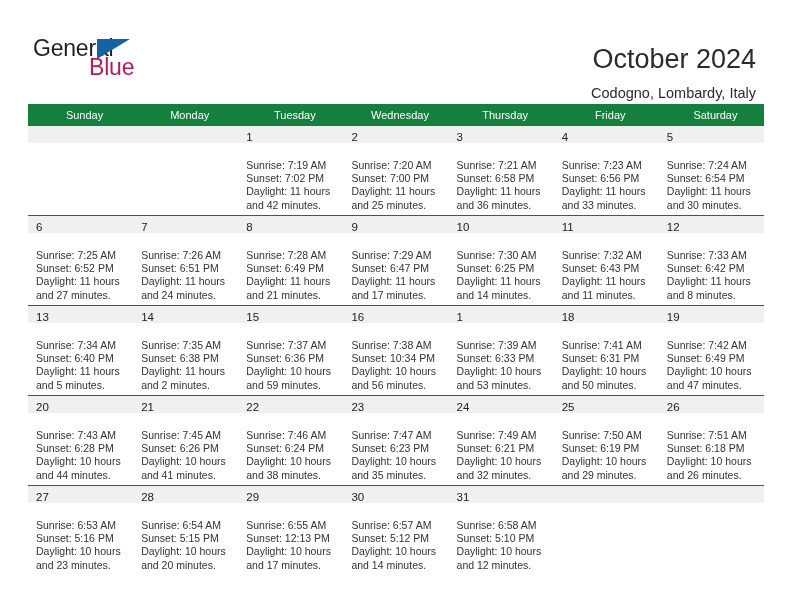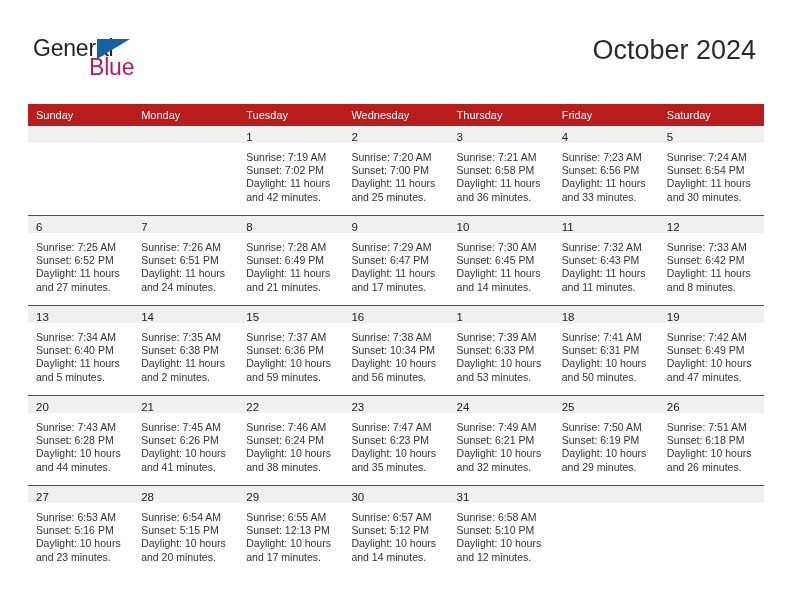--- a/index.html
+++ b/index.html
@@ -64,21 +64,21 @@
     top: 3px;
     width: 0;
     height: 0;
     border-left: 33px solid #1464a5;
     border-bottom: 20px solid transparent;
   }
 
   .title-block {
     position: absolute;
     right: 36px;
-    top: 34px;
+    top: 43px;
     text-align: right;
   }
   .cal-title {
     font-size: 27px;
     color: #2b2b2b;
     line-height: 32px;
     font-weight: normal;
     margin: 0;
     font-family: "Liberation Sans", sans-serif;
   }
@@ -94,25 +94,25 @@
   .calendar {
     position: absolute;
     left: 28px;
     top: 104px;
     width: 736px;
     border-collapse: collapse;
     table-layout: fixed;
   }
 
   .calendar th {
-    background: #b91c1c;
+    background: #15803d;
     color: #ffffff;
     font-size: 11px;
     font-weight: normal;
-    text-align: left;
+    text-align: center;
     padding: 5px 0 5px 8px;
     height: 19px;
     box-sizing: border-box;
     font-family: "Liberation Sans", sans-serif;
     border: none;
   }
 
   .calendar td {
     vertical-align: top;
     padding: 0;
@@ -141,21 +141,21 @@
     font-size: 11.5px;
     color: #222222;
     line-height: 15px;
     font-family: "Liberation Sans", sans-serif;
   }
   .cell.empty .daynum-band {
     background: #f0f0f0;
   }
 
   .info {
-    padding: 8px 6px 0 8px;
+    padding: 16px 6px 0 8px;
   }
   .info div {
     font-size: 10.5px;
     color: #333333;
     line-height: 13.2px;
     white-space: nowrap;
     font-family: "Liberation Sans", sans-serif;
   }
 </style>
 </head>
@@ -166,20 +166,21 @@
   <div class="header">
 
     <div class="logo">
       <span class="logo-general">General</span>
       <span class="logo-flag"></span>
       <span class="logo-blue">Blue</span>
     </div>
 
     <div class="title-block">
       <h1 class="cal-title">October 2024</h1>
+      <p class="cal-subtitle">Codogno, Lombardy, Italy</p>
     </div>
 
   </div>
 
   <table class="calendar">
     <thead>
       <tr id="weekday-header-row">
           <th>Sunday</th>
           <th>Monday</th>
           <th>Tuesday</th>
@@ -302,21 +303,21 @@
                 <div>Daylight: 11 hours</div>
                 <div>and 17 minutes.</div>
               </div>
             </div>
           </td>
           <td>
             <div class="cell">
               <div class="daynum-band"><span class="daynum">10</span></div>
               <div class="info">
                 <div>Sunrise: 7:30 AM</div>
-                <div>Sunset: 6:45 PM</div>
+                <div>Sunset: 6:25 PM</div>
                 <div>Daylight: 11 hours</div>
                 <div>and 14 minutes.</div>
               </div>
             </div>
           </td>
           <td>
             <div class="cell">
               <div class="daynum-band"><span class="daynum">11</span></div>
               <div class="info">
                 <div>Sunrise: 7:32 AM</div>

